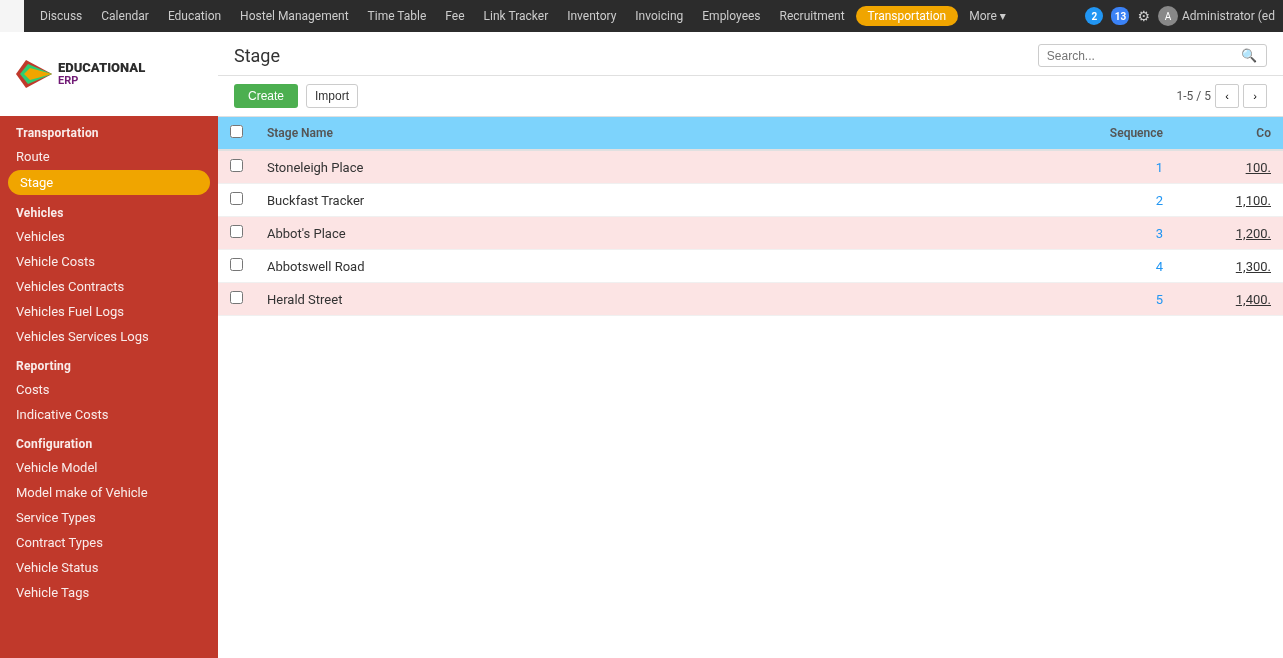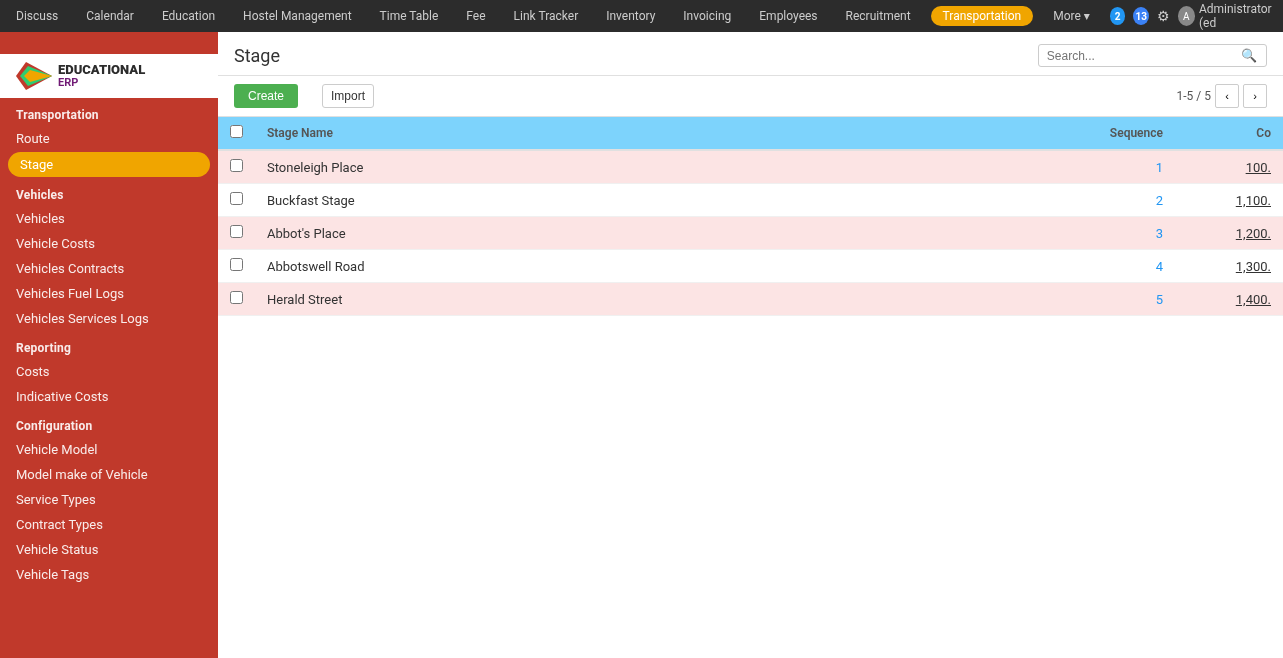--- a/index.html
+++ b/index.html
@@ -5,23 +5,24 @@
     * { margin: 0; padding: 0; box-sizing: border-box; }
     body { font-family: -apple-system, BlinkMacSystemFont, 'Segoe UI', Roboto, sans-serif; font-size: 13px; background: #f5f5f5; overflow: hidden; }
 
     
     .top-nav {
       background: #2c2c2c;
       height: 32px;
       display: flex;
       align-items: center;
       padding: 0 8px;
-      gap: 12px;
+      gap: 3px;
       color: #ccc;
       font-size: 12px;
+      margin-left: 24px;
     }
     .top-nav-item {
       padding: 4px 8px;
       cursor: pointer;
       color: #ccc;
       white-space: nowrap;
       border-radius: 3px;
     }
     .top-nav-item.active {
       background: #f0a500;
@@ -41,21 +42,21 @@
       border-radius: 50%;
       width: 18px;
       height: 18px;
       display: flex;
       align-items: center;
       justify-content: center;
       font-size: 10px;
       font-weight: bold;
       cursor: pointer;
     }
-    .nav-badge.orange { background: #3b82f6; }
+    .nav-badge.orange { background: #3b82f6; border-radius: 8px; }
     .nav-icon {
       color: #ccc;
       cursor: pointer;
       font-size: 14px;
     }
     .admin-label {
       color: #ccc;
       font-size: 12px;
       cursor: pointer;
       display: flex;
@@ -91,24 +92,23 @@
       background: #c0392b;
       color: white;
       overflow-y: auto;
       flex-shrink: 0;
     }
     .sidebar::-webkit-scrollbar { width: 4px; }
     .sidebar::-webkit-scrollbar-thumb { background: rgba(255,255,255,0.3); }
 
     .logo-area {
       background: white;
-      padding: 8px 16px;
-      display: flex;
-      align-items: center;
-      margin-top: 22px;
+      padding: 28px 16px;
+      display: flex;
+      align-items: center;
     }
     .logo-text {
       font-size: 18px;
       font-weight: 900;
       color: #2c2c2c;
       line-height: 1.1;
     }
     .logo-icon {
       margin-right: 6px;
       width: 36px;
@@ -175,21 +175,21 @@
       font-size: 12px;
       color: #999;
       width: 100%;
       background: transparent;
     }
 
     .toolbar {
       padding: 8px 16px;
       display: flex;
       align-items: center;
-      gap: 24px;
+      gap: 8px;
       border-bottom: 1px solid #e0e0e0;
       background: white;
     }
     .btn-create {
       background: #4CAF50;
       color: white;
       border: none;
       padding: 5px 14px;
       border-radius: 3px;
       cursor: pointer;
@@ -385,21 +385,21 @@
       <input type="checkbox" style="">
     </td>
     <td>Stoneleigh Place</td>
     <td class="td-seq">1</td>
     <td class="td-cost">100.</td>
   </tr>
             <tr>
     <td class="checkbox-cell">
       <input type="checkbox" style="">
     </td>
-    <td>Buckfast Stage</td>
+    <td>Buckfast Tracker</td>
     <td class="td-seq">2</td>
     <td class="td-cost">1,100.</td>
   </tr>
             <tr class="pink">
     <td class="checkbox-cell">
       <input type="checkbox" style="">
     </td>
     <td>Abbot's Place</td>
     <td class="td-seq">3</td>
     <td class="td-cost">1,200.</td>

